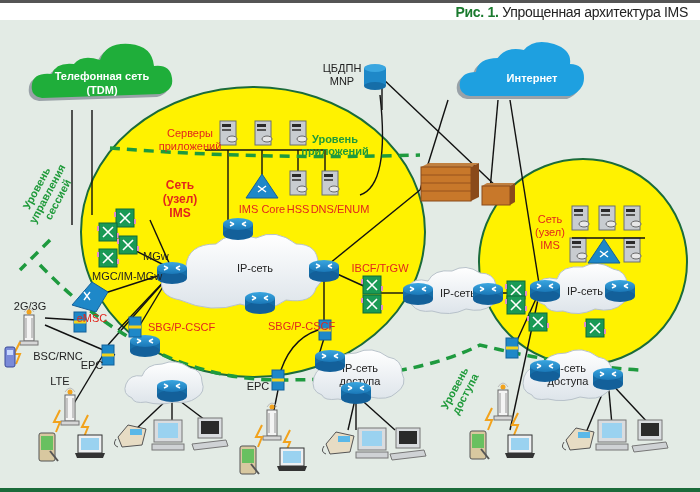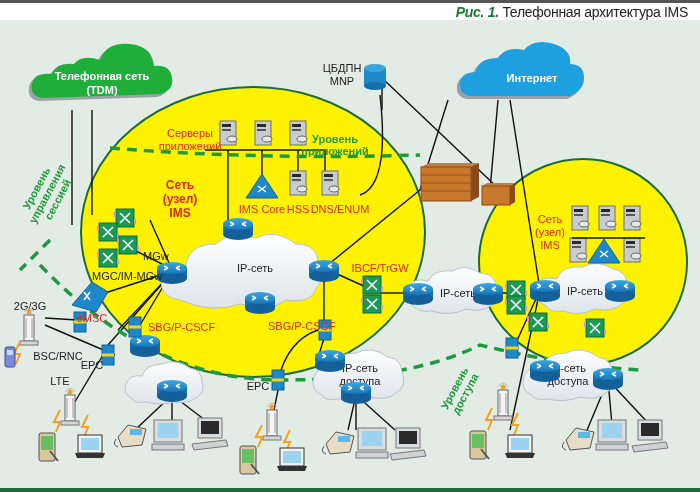--- a/index.html
+++ b/index.html
@@ -1,40 +1,40 @@
 <!DOCTYPE html>
 <html><head>
 <meta charset="utf-8">
 <style>
   html, body { margin: 0; padding: 0; }
   body { width: 700px; height: 492px; overflow: hidden; background: #ffffff; font-family: "Liberation Sans", sans-serif; }
   #stage { position: relative; width: 700px; height: 492px; }
   #topbar { position: absolute; left: 0; top: 0; width: 700px; height: 3px; background: #555; }
   #caption { position: absolute; right: 12px; top: 4px; font-size: 14px; color: #222; font-family: "Liberation Sans Narrow", "Liberation Sans", sans-serif; letter-spacing: -0.3px; }
-  #caption .fig { color: #1a7a2e; font-weight: bold; font-style: italic; }
+  #caption .fig { color: #1a7a2e; font-weight: bold; }
   #panel { position: absolute; left: 0; top: 20px; width: 700px; height: 468px; background: #e3ebe5; }
   #bottombar { position: absolute; left: 0; top: 488px; width: 700px; height: 4px; background: #1b6b3a; }
   svg#diagram { position: absolute; left: 0; top: 0; width: 700px; height: 492px; }
   .lbl { font-family: "Liberation Sans", sans-serif; font-size: 11px; }
   .lbl-red { fill: #e2261c; }
   .lbl-dark { fill: #222; }
   .lbl-green { fill: #1f9a3a; font-weight: bold; }
   .lbl-white { fill: #fff; font-weight: bold; }
   .lbl-bold-red { fill: #e2261c; font-weight: bold; font-size: 12px; }
   .link { stroke: #111; stroke-width: 1.4; fill: none; }
   .dash { stroke: #1e9a3e; stroke-width: 3.5; stroke-dasharray: 10 7; fill: none; }
 </style>
 </head>
 <body>
 
 <div id="stage">
   <div id="topbar"></div>
   <div id="caption">
     <span class="fig">Рис. 1.</span>
-    <span>Телефонная архитектура IMS</span>
+    <span>Упрощенная архитектура IMS</span>
   </div>
   <div id="panel"></div>
   <div id="bottombar"></div>
 
   <svg id="diagram" viewBox="0 0 700 492">
     <defs>
       <linearGradient id="cloudGrad" x1="0" y1="0" x2="0" y2="1">
         <stop offset="0" stop-color="#ffffff"></stop>
         <stop offset="1" stop-color="#dde4ea"></stop>
       </linearGradient>

